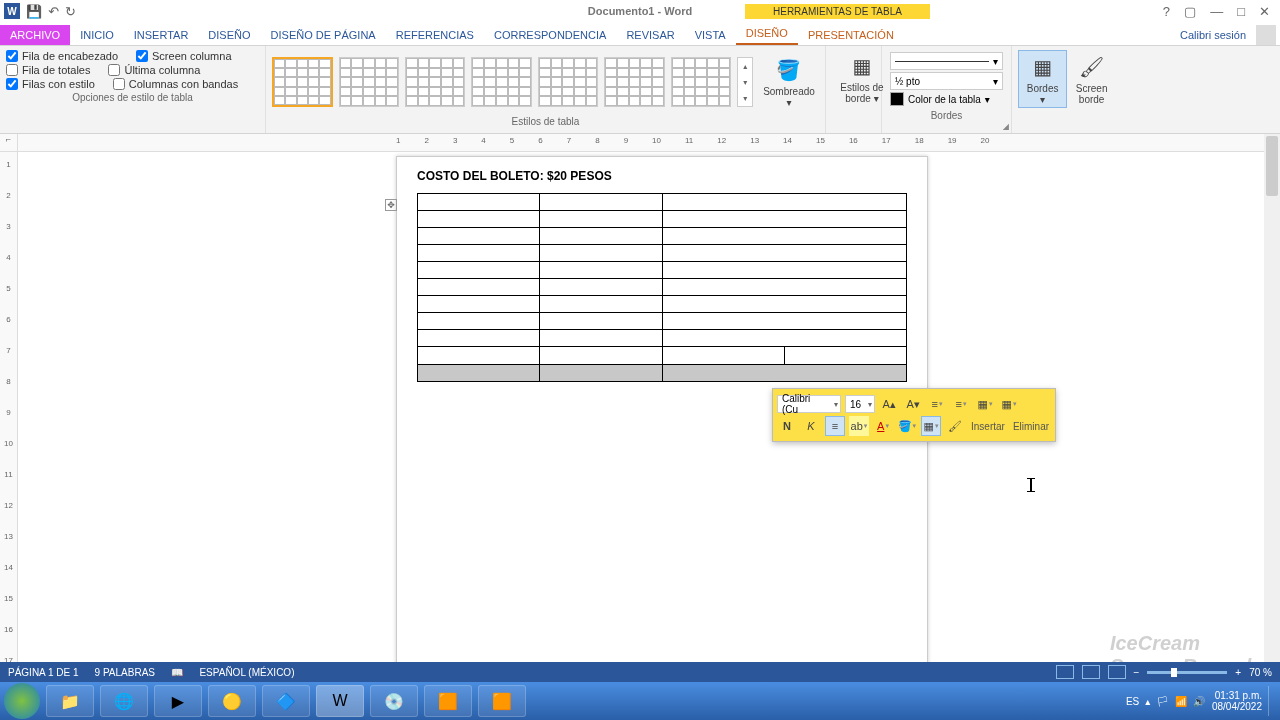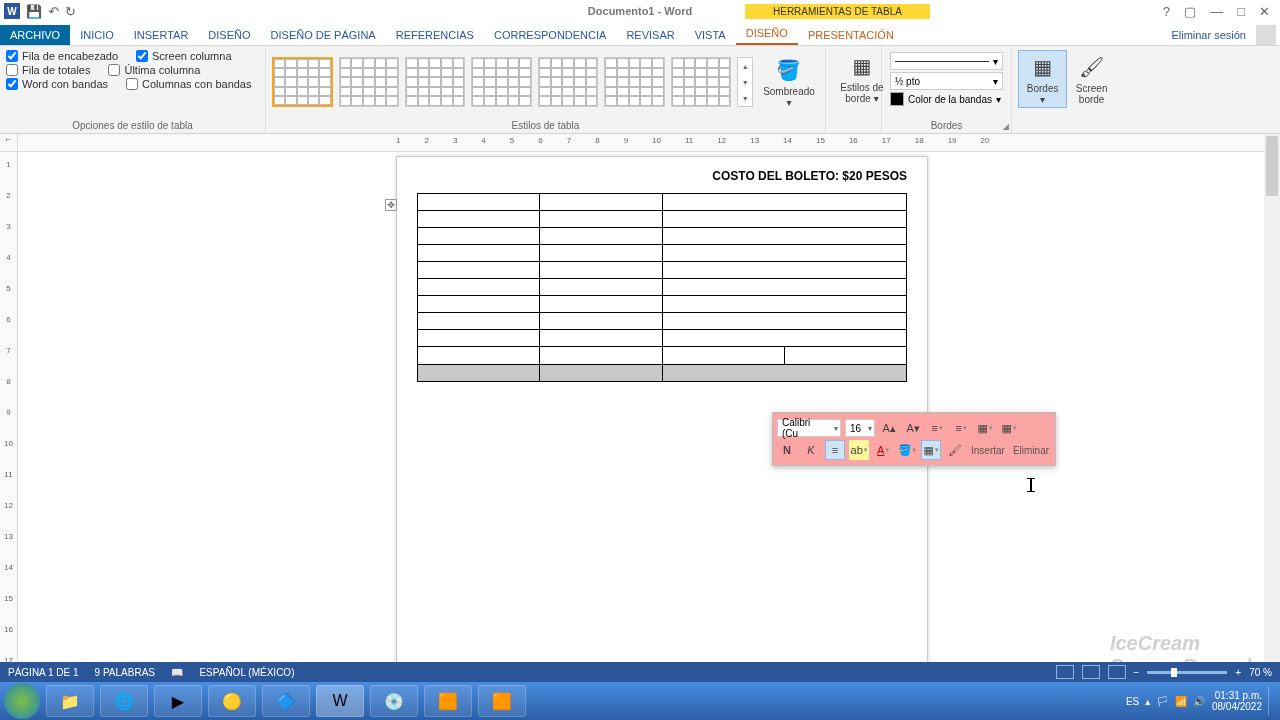--- a/index.html
+++ b/index.html
@@ -11,29 +11,29 @@
 .titlebar .qat .word-icon { width: 16px; height: 16px; background: #2b579a; color: #fff; display: flex; align-items: center; justify-content: center; font-size: 10px; font-weight: bold; }
 .titlebar .qat span { cursor: pointer; color: #666; font-size: 13px; }
 .titlebar .title { position: absolute; left: 50%; transform: translateX(-50%); color: #777; font-weight: bold; }
 .titlebar .tooltab { position: absolute; left: 745px; background: #fdd835; color: #333; padding: 2px 28px; font-size: 10px; }
 .titlebar .winbtns { margin-left: auto; display: flex; gap: 14px; padding-right: 10px; color: #666; font-size: 13px; }
 .titlebar .winbtns span { cursor: pointer; }
 
 
 .ribtabs { height: 24px; background: #fff; display: flex; align-items: flex-end; border-bottom: 1px solid #d4d4d4; font-size: 11px; }
 .ribtabs .tab { padding: 4px 10px; color: #2b579a; cursor: pointer; text-transform: uppercase; }
-.ribtabs .tab.file { background: #0369a1; color: #fff; }
+.ribtabs .tab.file { background: #d946ef; color: #fff; }
 .ribtabs .tab.tool { color: #c65f1c; }
 .ribtabs .tab.active-tool { color: #c65f1c; border-bottom: 2px solid #c65f1c; }
 .ribtabs .signin { margin-left: auto; padding: 4px 10px; color: #2b579a; }
 .ribtabs .avatar { width: 20px; height: 20px; background: #ddd; margin-right: 4px; }
 
 
 .ribbon { height: 88px; background: #f3f3f3; border-bottom: 1px solid #d4d4d4; display: flex; font-size: 11px; }
-.rgroup { border-right: 1px solid #e0e0e0; display: flex; flex-direction: column; justify-content: space-between; padding: 4px 6px 2px; position: relative; }
+.rgroup { border-right: 1px solid #e0e0e0; display: flex; flex-direction: column; justify-content: flex-start; padding: 4px 6px 2px; position: relative; }
 .rgroup .label { text-align: center; color: #666; font-size: 10px; padding-top: 2px; }
 .opts { display: flex; flex-direction: column; gap: 2px; }
 .optrow { display: flex; gap: 18px; }
 .chk { display: flex; align-items: center; gap: 4px; color: #333; }
 .chk input { width: 12px; height: 12px; }
 
 .styles-gallery { display: flex; gap: 6px; align-items: center; height: 64px; }
 .tstyle { width: 62px; height: 50px; border: 1px solid #ccc; background: #fff; display: grid; grid-template-columns: repeat(5,1fr); grid-template-rows: repeat(5,1fr); cursor: pointer; }
 .tstyle.sel { border: 2px solid #f5a623; }
 .tstyle div { border: 0.5px solid #bbb; }
@@ -56,33 +56,33 @@
 .ruler-corner .corner { width: 18px; font-size: 9px; text-align: center; color: #666; border-right: 1px solid #ddd; }
 .hruler { flex: 1; position: relative; font-size: 8px; color: #666; overflow: hidden; }
 .hruler .marks { position: absolute; left: 378px; top: 2px; display: flex; gap: 24px; }
 
 
 .docarea { position: absolute; top: 152px; left: 0; right: 16px; bottom: 38px; background: #fff; display: flex; }
 .vruler { width: 18px; background: #f9f9f9; border-right: 1px solid #ddd; font-size: 8px; color: #666; display: flex; flex-direction: column; align-items: center; padding-top: 8px; gap: 22px; }
 .page-scroll { flex: 1; background: #fff; position: relative; overflow: hidden; }
 .page { position: absolute; left: 378px; top: 4px; width: 532px; background: #fff; box-shadow: 0 0 4px rgba(0,0,0,0.2); border: 1px solid #ccc; padding: 12px 20px 300px; }
 .page h1 { text-align: center; font-size: 14px; font-weight: bold; margin-bottom: 6px; }
-.page h2 { text-align: right; font-size: 12px; font-weight: bold; margin-bottom: 10px; }
+.page h2 { text-align: left; font-size: 12px; font-weight: bold; margin-bottom: 10px; }
 .anchor { position: absolute; left: -12px; top: 42px; width: 12px; height: 12px; border: 1px solid #999; font-size: 9px; text-align: center; line-height: 10px; color: #666; cursor: move; }
 .doc-table { border-collapse: collapse; width: 100%; }
 .doc-table td { border: 1px solid #000; height: 17px; }
 .doc-table tr.selected td { background: #c8c8c8; }
 
 
 .vscroll { position: absolute; right: 0; top: 134px; bottom: 38px; width: 16px; background: #f0f0f0; }
 .vscroll .thumb { position: absolute; top: 2px; left: 2px; right: 2px; height: 60px; background: #ccc; border-radius: 2px; }
 .vscroll .arrow { position: absolute; left: 0; right: 0; height: 14px; font-size: 9px; text-align: center; color: #666; cursor: pointer; }
 
 
-.minitb { position: absolute; left: 772px; top: 412px; background: #fca5a5; border: 1px solid #bbb; box-shadow: 0 2px 6px rgba(0,0,0,0.25); padding: 4px; font-size: 11px; }
+.minitb { position: absolute; left: 772px; top: 388px; background: #fde047; border: 1px solid #bbb; box-shadow: 0 2px 6px rgba(0,0,0,0.25); padding: 4px; font-size: 11px; }
 .minitb .row { display: flex; align-items: center; gap: 4px; height: 22px; }
 .minitb .combo { border: 1px solid #ccc; padding: 1px 14px 1px 4px; font-size: 10px; position: relative; background: #fff; height: 18px; display: flex; align-items: center; }
 .minitb .combo::after { content: '▾'; position: absolute; right: 2px; font-size: 8px; color: #666; }
 .minitb .btn { width: 20px; height: 20px; display: flex; align-items: center; justify-content: center; cursor: pointer; font-size: 11px; color: #444; border: 1px solid transparent; }
 .minitb .btn.sel { background: #cfe3f7; border-color: #8ab9e8; }
 .minitb .btn.dd::after { content: '▾'; font-size: 7px; margin-left: 1px; color: #888; }
 .minitb .lbl { font-size: 10px; color: #555; padding: 0 2px; }
 
 
 .statusbar { position: absolute; bottom: 38px; left: 0; right: 0; height: 20px; background: #2b579a; color: #fff; display: flex; align-items: center; font-size: 10px; padding: 8px 8px; gap: 16px; }
@@ -130,21 +130,21 @@
   <div class="tab">INICIO</div>
   <div class="tab">INSERTAR</div>
   <div class="tab">DISEÑO</div>
   <div class="tab">DISEÑO DE PÁGINA</div>
   <div class="tab">REFERENCIAS</div>
   <div class="tab">CORRESPONDENCIA</div>
   <div class="tab">REVISAR</div>
   <div class="tab">VISTA</div>
   <div class="tab tool active-tool">DISEÑO</div>
   <div class="tab tool">PRESENTACIÓN</div>
-  <div class="signin">Eliminar sesión</div>
+  <div class="signin">Calibri sesión</div>
   <div class="avatar"></div>
 </div>
 
 <div class="ribbon">
   <div class="rgroup" style="width:266px">
     <div class="opts">
       <div class="optrow">
         <label class="chk">
             <input type="checkbox" checked="" style="">
             <span>Fila de encabezado</span>
@@ -160,21 +160,21 @@
             <span>Fila de totales</span>
           </label>
         <label class="chk">
             <input type="checkbox" style="">
             <span>Última columna</span>
           </label>
       </div>
       <div class="optrow">
         <label class="chk">
             <input type="checkbox" checked="" style="">
-            <span>Word con bandas</span>
+            <span>Filas con estilo</span>
           </label>
         <label class="chk">
             <input type="checkbox" style="">
             <span>Columnas con bandas</span>
           </label>
       </div>
     </div>
     <div class="label">Opciones de estilo de tabla</div>
   </div>
 
@@ -393,21 +393,21 @@
     <div class="borders-drops">
       <div class="dline">
           <div class="dash"></div>
           <span>▾</span>
         </div>
       <div class="dline">
           <span>½ pto</span>
           <div style="flex:1"></div>
           <span>▾</span>
         </div>
-      <div class="pen-color"><div class="sw"></div><span>Color de la bandas</span> ▾</div>
+      <div class="pen-color"><div class="sw"></div><span>Color de la tabla</span> ▾</div>
     </div>
     <div class="label">Bordes</div>
     <span class="dialog-launcher">◢</span>
   </div>
 
   <div class="rgroup" style="width:110px;border-right:none">
     <div style="display:flex">
       <div class="bigbtn selected">
         <div class="ico">▦</div>
         <div class="txt"><span>Bordes</span><br>▾</div>

